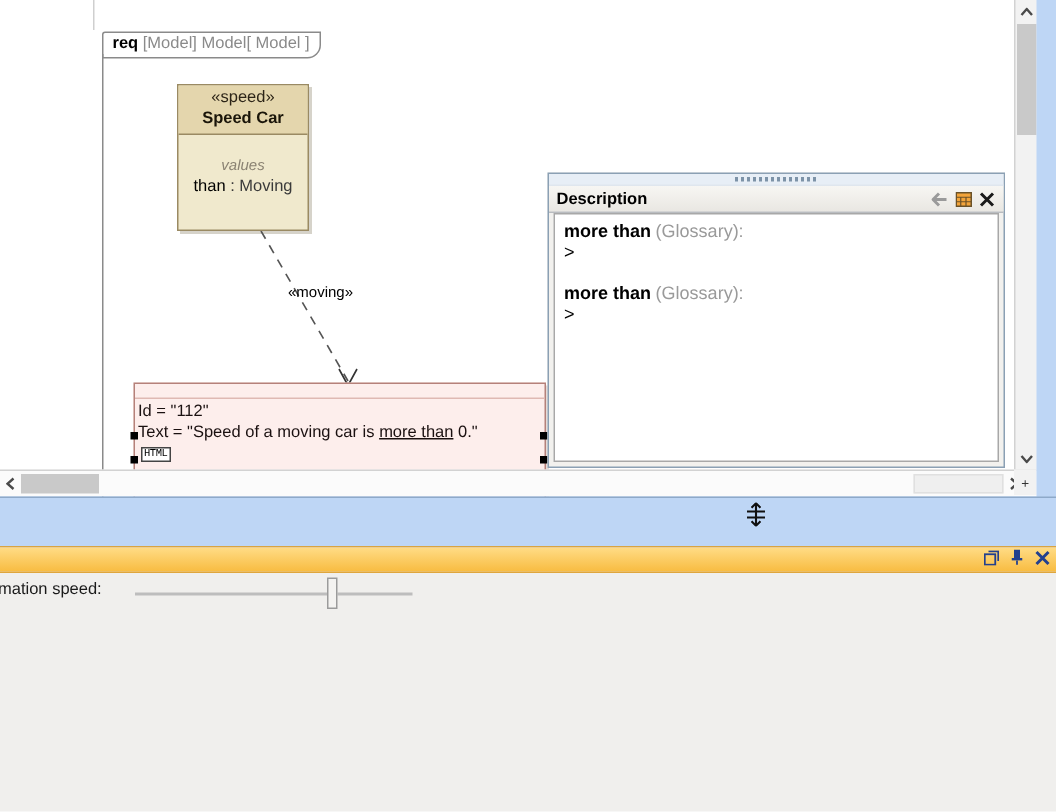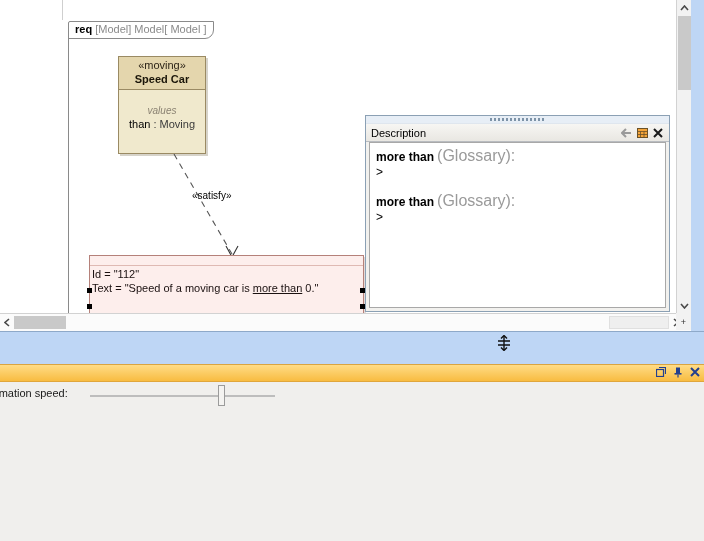--- a/index.html
+++ b/index.html
@@ -117,30 +117,30 @@
   #desc-grip .dots {
     position: absolute; left: 50%; top: 2px; transform: translateX(-50%);
     width: 56px; height: 3px;
     background-image: repeating-linear-gradient(90deg, #7d93a8 0 2px, transparent 2px 4px);
   }
   #desc-titlebar {
     height: 17px; background: linear-gradient(180deg,#f7f6f3 0%,#e9e7e2 100%);
     border-bottom: 1px solid #b9bcc0;
     display: flex; align-items: center; padding: 0 3px 0 5px;
   }
-  #desc-title { font-size: 11px; font-weight: normal; color: #000; flex: 1; }
+  #desc-title { font-size: 11px; font-weight: bold; color: #000; flex: 1; }
   .desc-btn { width: 16px; height: 15px; display: flex; align-items: center; justify-content: center; }
   #desc-body {
     position: absolute; left: 3px; top: 26px; right: 3px; bottom: 3px;
     background: #ffffff; border: 1px solid #a8a8a8;
     padding: 4px 6px; box-sizing: border-box; overflow: hidden;
   }
   .gl-entry { margin-bottom: 13px; }
   .gl-term { font-size: 12px; font-weight: bold; color: #000; }
-  .gl-src { font-size: 16px; color: #9a9a9a; }
+  .gl-src { font-size: 12px; color: #9a9a9a; }
   .gl-def { font-size: 12px; color: #000; line-height: 14px; }
 
   
   #diag-vscroll {
     position: absolute; left: 676px; top: 0; width: 15px; height: 313px;
     background: #f2f2f2; border-left: 1px solid #d2d2d2;
   }
   #diag-vscroll .arrow {
     position: absolute; left: 0; width: 15px; height: 15px;
     display: flex; align-items: center; justify-content: center;
@@ -239,42 +239,43 @@
 
       <div id="frame-tab">
         <span class="kw">req</span>
         <span class="dim">[Model]</span>
         <span class="dim">Model[ Model ]</span>
       </div>
       <div id="frame-body"></div>
 
       <div id="block-node">
         <div id="block-header">
-          <div id="block-stereo">«moving»</div>
+          <div id="block-stereo">«speed»</div>
           <div id="block-name">Speed Car</div>
         </div>
         <div id="block-values-compartment">
           <div id="block-values-label">values</div>
           <div id="block-prop">
             <span class="pname">than</span><span class="ptype"> : Moving</span>
           </div>
         </div>
       </div>
 
       <svg id="satisfy-line" viewBox="0 0 120 106">
         <path d="M4 0 L62 100" stroke="#555" stroke-width="1.1" fill="none" stroke-dasharray="6,5"></path>
         <path d="M56 92 L62 103 L68 92" stroke="#333" stroke-width="1.1" fill="none"></path>
       </svg>
-      <div id="satisfy-label">«satisfy»</div>
+      <div id="satisfy-label">«moving»</div>
 
       <div id="req-node">
         <div id="req-spacer"></div>
         <div id="req-attrs">
           <div class="req-attr">Id = "112"</div>
           <div class="req-attr"><span>Text = "Speed of a moving car is </span><span class="ulink">more than</span><span> 0."</span></div>
+          <div><span id="html-badge">HTML</span></div>
         </div>
         <div class="sel-handle" style="left:-3px; top:32px;"></div>
         <div class="sel-handle" style="left:-3px; top:48px;"></div>
         <div class="sel-handle" style="left:270px; top:32px;"></div>
         <div class="sel-handle" style="left:270px; top:48px;"></div>
       </div>
 
       <div id="desc-window">
         <div id="desc-grip">
             <div class="dots"></div>

